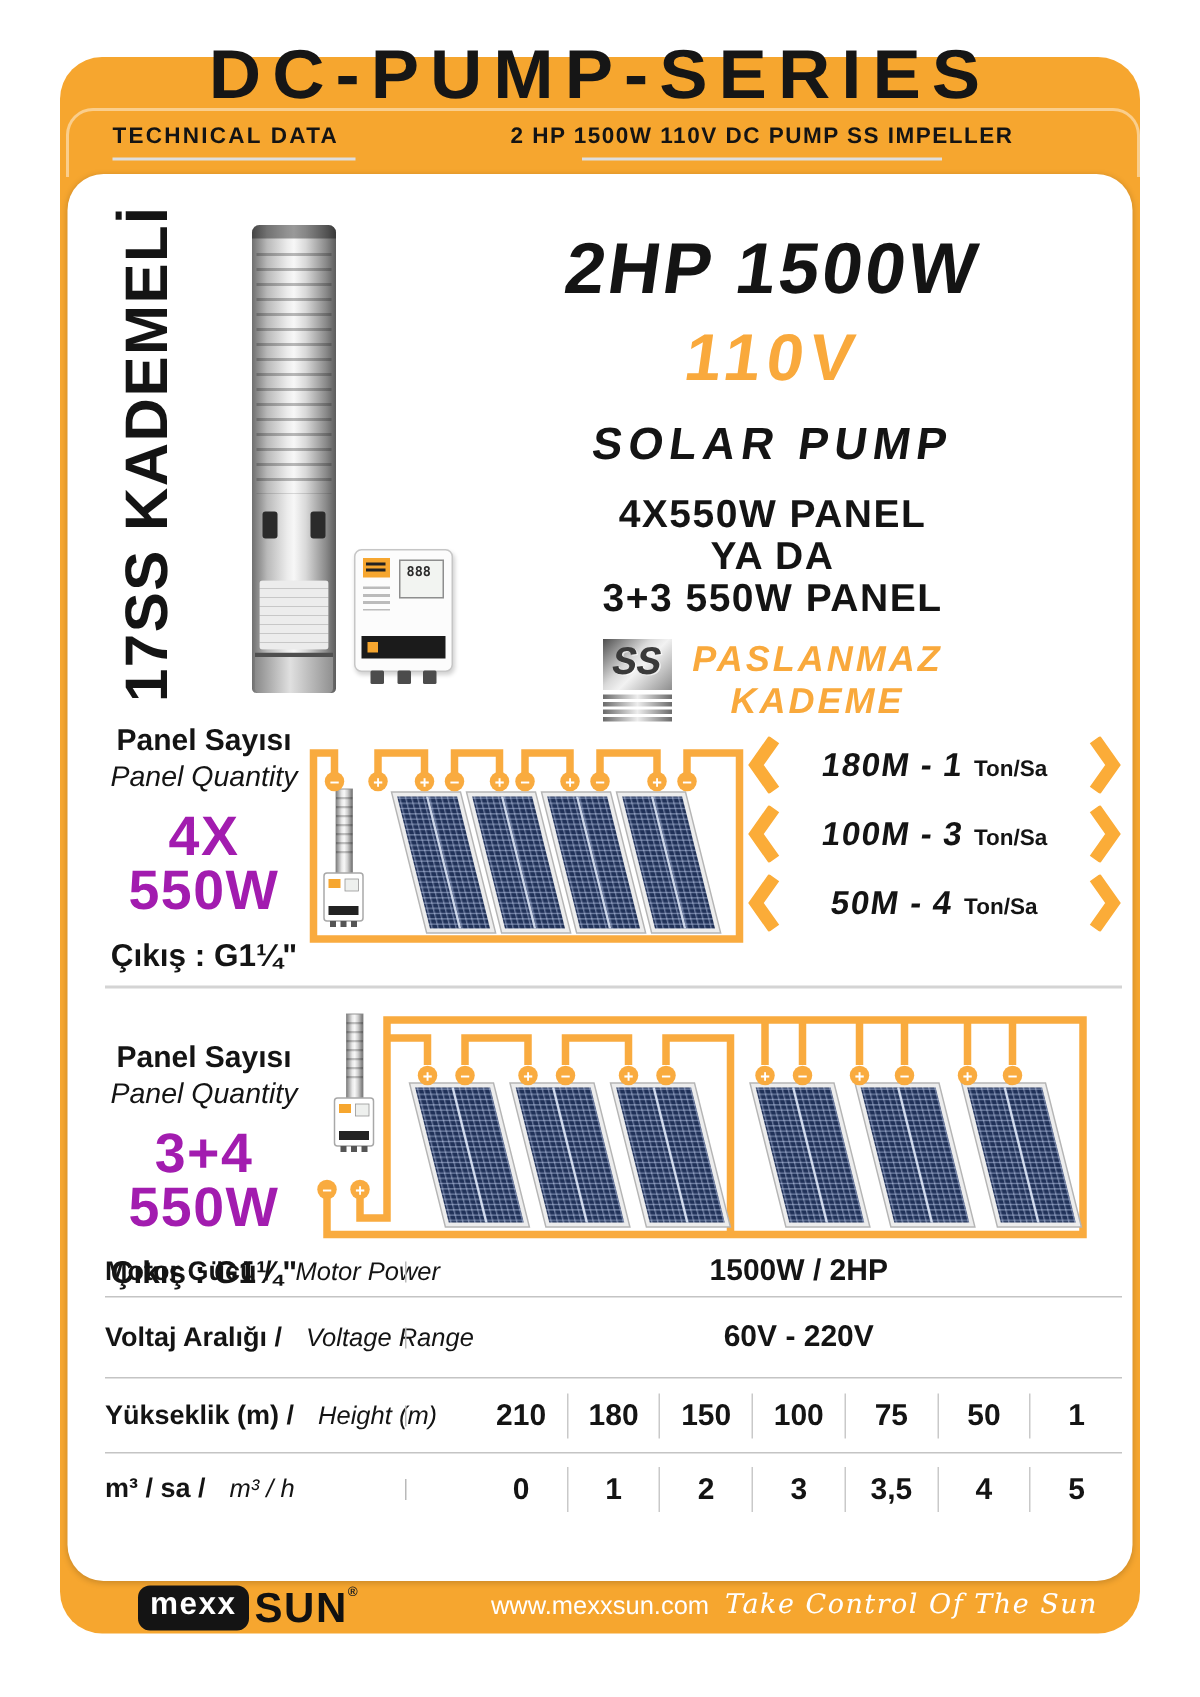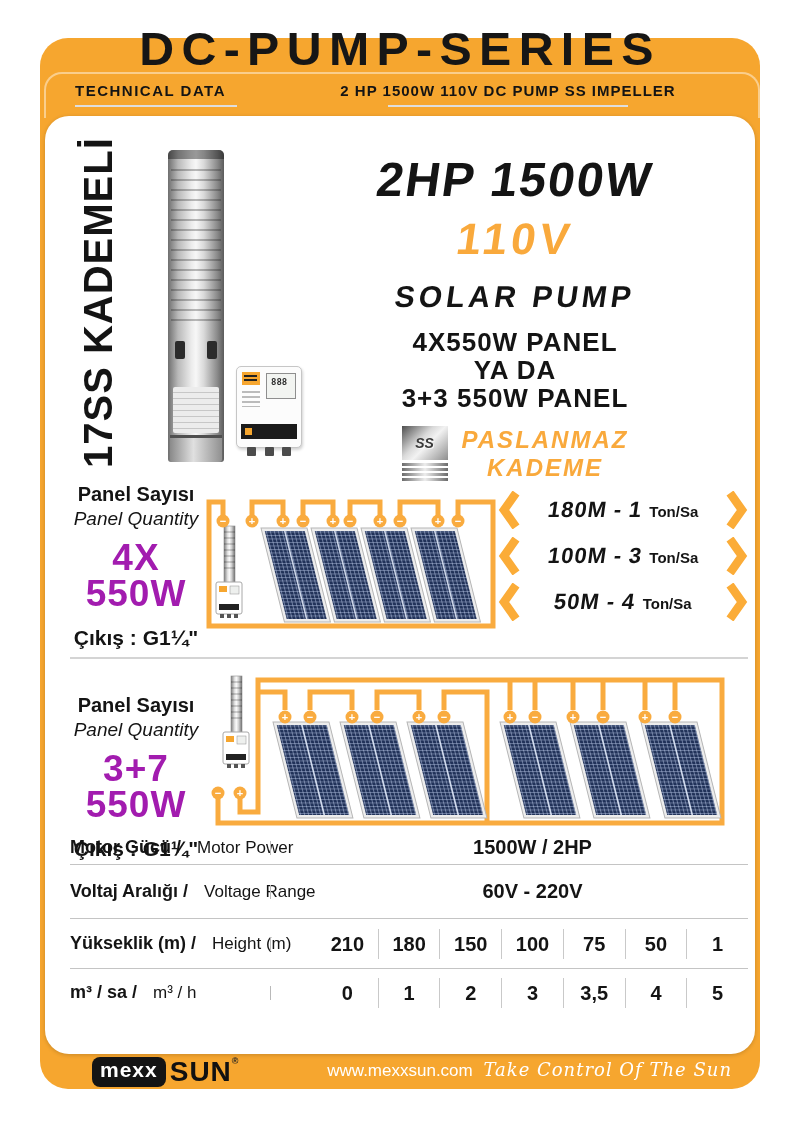--- a/index.html
+++ b/index.html
@@ -70,22 +70,22 @@
   .hero-col { position:absolute; left:345px; top:152px; width:340px; text-align:center; }
   .hero-title { font-size:48px; font-weight:bold; letter-spacing:2px; transform:skewX(-8deg); }
   .hero-voltage { font-size:44px; font-weight:bold; letter-spacing:4px; color:#F9A93C;
                   transform:skewX(-8deg); margin-top:7px; }
   .hero-product { font-size:30px; font-weight:bold; letter-spacing:4px; transform:skewX(-8deg); margin-top:16px; }
   .hero-opts { margin-top:14px; font-size:26px; font-weight:bold; letter-spacing:1px; line-height:1.08; }
   .ss-row { margin-top:14px; display:flex; justify-content:center; align-items:center; gap:14px; }
   .ss-badge { width:46px; }
   .ss-sq { width:46px; height:34px; background:linear-gradient(135deg,#4e4e4e 0%,#d9d9d9 40%,#f2f2f2 55%,#8e8e8e 100%);
            display:flex; align-items:center; justify-content:center;
-           font-size:14px; font-weight:bold; font-style:italic; color:#3a3a3a;
-           text-shadow:1px 1px 0 rgba(255,255,255,.7); }
+           font-size:27px; font-weight:bold; font-style:italic; color:#3a3a3a;
+           text-shadow:1px 1px 0 rgba(255,255,255,.7);font-family:Liberation Mono, monospace; }
   .ss-stripes { margin-top:3px; display:grid; gap:2px; }
   .ss-stripes i { height:3px; background:linear-gradient(90deg,#6b6b6b,#ededed 50%,#6b6b6b); }
   .ss-text { text-align:center; font-size:24px; font-weight:bold; font-style:italic;
              letter-spacing:2px; color:#F9A93C; line-height:1.15; }
 
   
   .left-block { position:absolute; left:66px; width:140px; text-align:center; }
   .lb-tr { font-size:20px; font-weight:bold; }
   .lb-en { font-size:19px; font-style:italic; margin-top:2px; }
   .lb-qty { font-size:37px; font-weight:bold; color:#a21caf; letter-spacing:1px; line-height:.98; margin-top:10px; }
@@ -101,21 +101,21 @@
 
   .divider { position:absolute; left:70px; top:657px; width:678px; height:2px; background:#d4d4d4; }
 
   
   .spec-table { position:absolute; left:70px; top:831px; width:678px; }
   .spec-row { display:flex; align-items:center; border-bottom:1px solid #c4c4c4; }
   .spec-row:last-child { border-bottom:none; }
   .r1 { height:33px; } .r2 { height:53px; } .r3 { height:49px; } .r4 { height:47px; }
   .spec-label { width:200px; display:flex; align-items:baseline; gap:16px; white-space:nowrap; }
   .spec-tr { font-size:18px; font-weight:bold; }
-  .spec-en { font-size:17px; }
+  .spec-en { font-size:17px; font-style:italic; }
   .spec-tick { width:1px; height:14px; background:#b9b9b9; margin-right:46px; }
   .spec-single { flex:1; text-align:center; font-size:20px; font-weight:bold; }
   .spec-values { flex:1; display:flex; }
   .spec-cell { flex:1; text-align:center; font-size:20px; font-weight:bold; line-height:30px; }
   .spec-cell + .spec-cell { border-left:1px solid #c9c9c9; }
 
   
   .footer { position:absolute; left:40px; top:1052px; width:720px; height:37px; }
   .brand { position:absolute; left:52px; top:4px; display:flex; align-items:center; gap:4px; }
   .brand-box { background:#141414; color:#fff; font-size:21px; font-weight:bold; letter-spacing:1px;
@@ -323,21 +323,21 @@
         </svg>
     </div>
   </div>
 
   <div class="divider"></div>
 
   <div class="left-block" style="top:694px;">
     <div class="lb-tr">Panel Sayısı</div>
     <div class="lb-en">Panel Quantity</div>
     <div class="lb-qty">
-      <div>3+7</div>
+      <div>3+4</div>
       <div>550W</div>
     </div>
     <div class="lb-outlet">Çıkış : G1¼"</div>
   </div>
 
   <svg class="diagram" style="left:205px; top:668px;" width="545" height="162" viewBox="0 0 545 162">
     <g stroke="#F9AB3F" stroke-width="5" fill="none">
       <path d="M35 131V144H53V12H517V155H13V131"></path>
       <path d="M80 42V24H55"></path>
       <path d="M105 42V24H147V42"></path>

